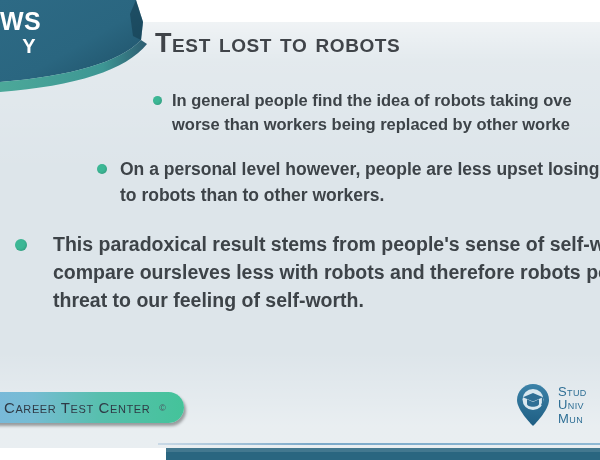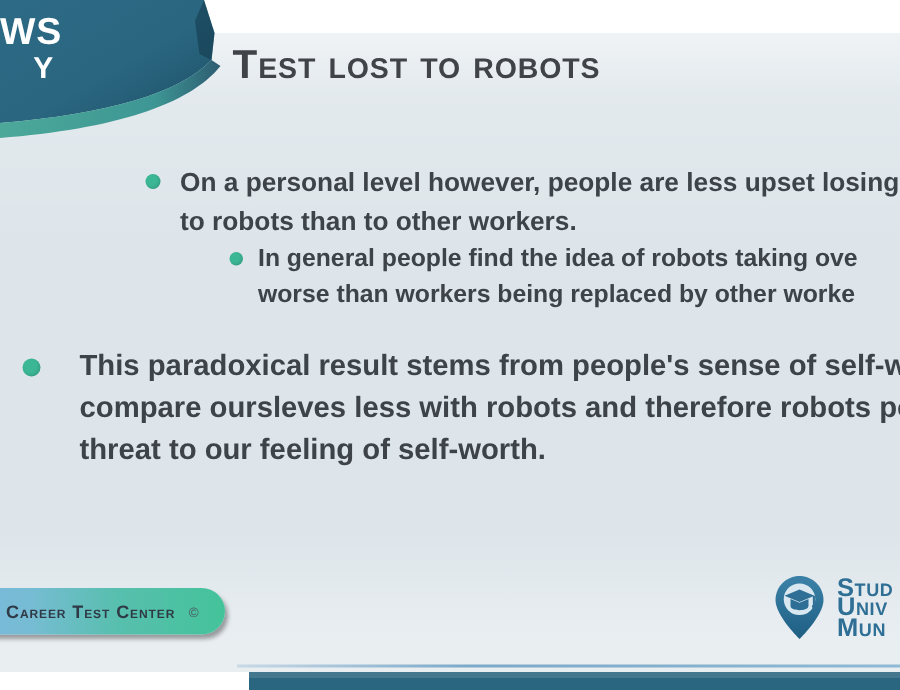--- a/index.html
+++ b/index.html
@@ -139,23 +139,23 @@
     padding: 0 18px 0 44px;
     border-radius: 16px;
     background: linear-gradient(to right, #7cb6e0 0%, #76bcd3 32%, #58bfae 62%, #44c39a 100%);
     box-shadow: 2px 3px 3px rgba(0,0,0,0.35);
     display: flex;
     align-items: center;
     gap: 9px;
     white-space: nowrap;
   }
   .footer-badge .fb-text {
-    font-size: 12px;
+    font-size: 15px;
     font-variant: small-caps;
-    font-weight: bold;
+    font-weight: normal;
     color: #2f3a46;
     letter-spacing: 0.6px;
   }
   .footer-badge .fb-sep {
     font-size: 9px;
     color: #4a5560;
   }
 
   
   .rule-light {
@@ -199,23 +199,23 @@
     align-items: center;
     gap: 8px;
   }
   .pin {
     position: relative;
     width: 34px;
     height: 44px;
     flex: none;
   }
   .uni-text {
-    font-size: 17px;
+    font-size: 13px;
     font-variant: small-caps;
-    font-weight: bold;
+    font-weight: normal;
     color: #2f6f95;
     line-height: 13.5px;
     letter-spacing: 0.4px;
     white-space: pre;
   }
 </style>
 </head>
 <body>
 
 <div id="slide">
@@ -243,30 +243,30 @@
     <div class="banner-text">
       <span class="banner-line1">WS</span>
       <span class="banner-line2">Y</span>
     </div>
   </div>
 
   <div class="slide-title">Test lost to robots</div>
 
   <div class="bullets">
 
+    <div class="bullet b1">
+      <span class="dot"></span>
+      <span class="btext">In general people find the idea of robots taking ove
+worse than workers being replaced by other worke</span>
+    </div>
+
     <div class="bullet b2">
       <span class="dot"></span>
       <span class="btext">On a personal level however, people are less upset losing
 to robots than to other workers.</span>
-    </div>
-
-    <div class="bullet b1">
-      <span class="dot"></span>
-      <span class="btext">In general people find the idea of robots taking ove
-worse than workers being replaced by other worke</span>
     </div>
 
     <div class="bullet b3">
       <span class="dot"></span>
       <span class="btext">This paradoxical result stems from people's sense of self-worth. 
 compare oursleves less with robots and therefore robots pose le
 threat to our feeling of self-worth.</span>
     </div>
 
   </div>

